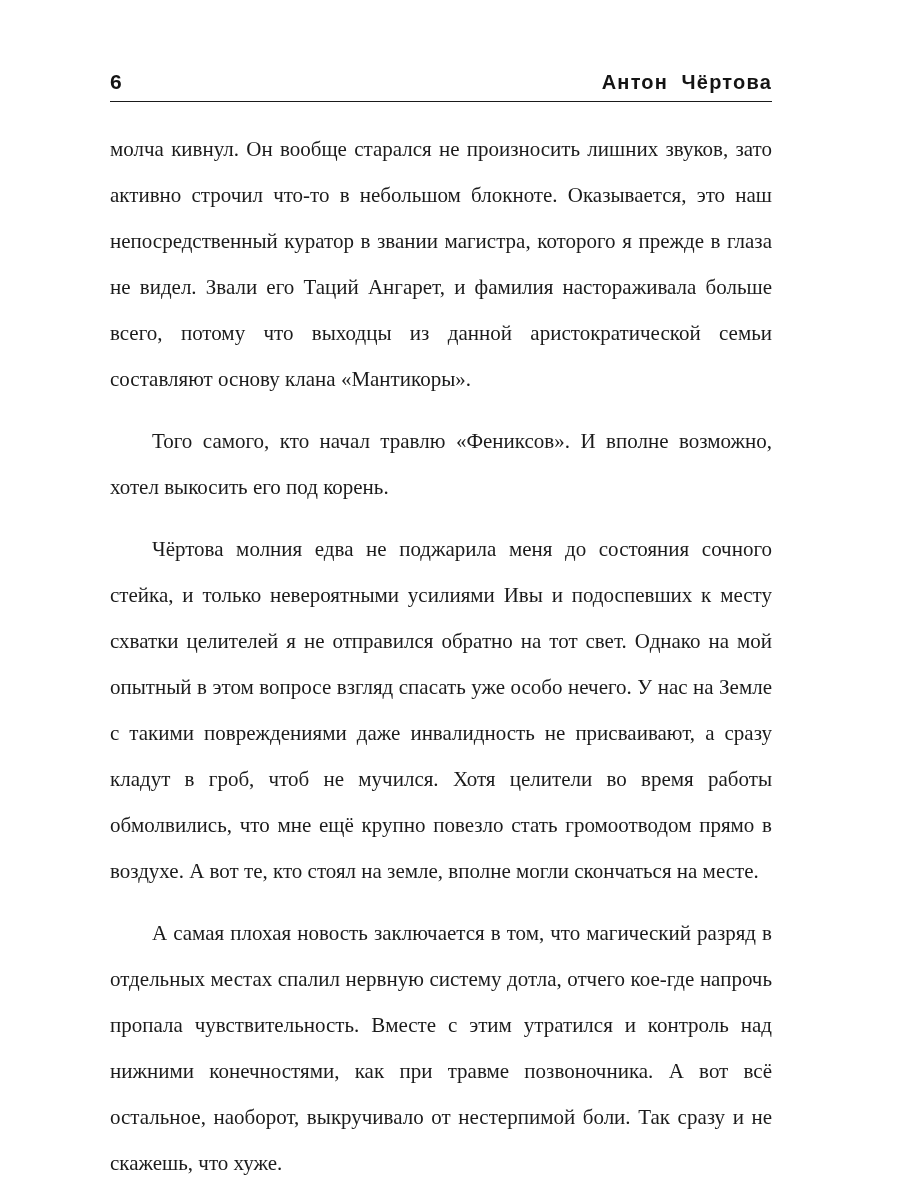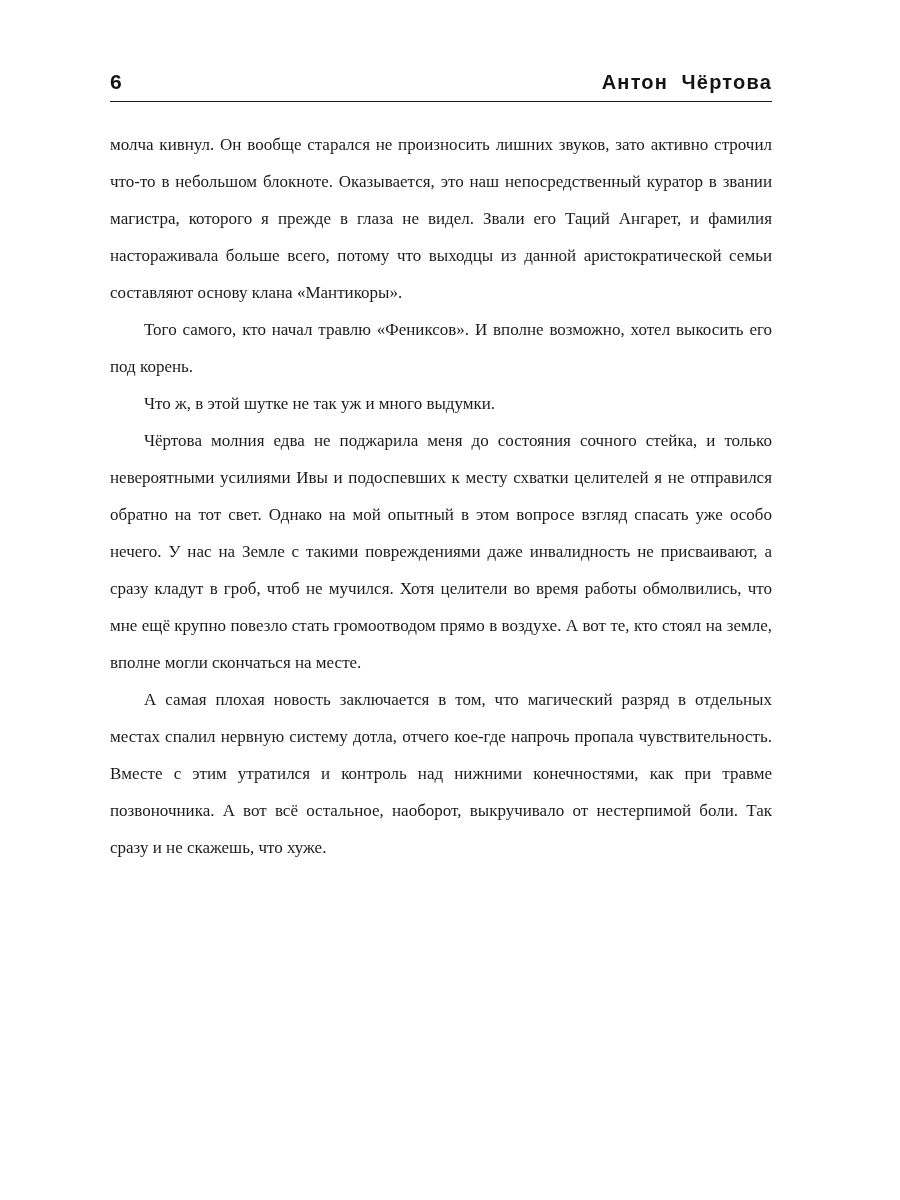--- a/index.html
+++ b/index.html
@@ -41,45 +41,45 @@
     font-size: 20px;
     letter-spacing: 1.2px;
     color: #141414;
     white-space: pre;
   }
   .body-text {
     margin-top: 24px;
   }
   .body-text p {
     margin: 0;
-    font-size: 17px;
-    line-height: 37px;
+    font-size: 21px;
+    line-height: 46px;
     text-align: justify;
     text-justify: inter-word;
     hyphens: manual;
     color: #1b1b1b;
   }
   .body-text p.indent {
     text-indent: 2.0em;
+    margin-top: 16px;
   }
   .body-text p.cont {
     text-indent: 0;
   }
 </style>
 </head>
 <body>
 
 <div class="page">
 
   <div class="header">
     <div class="folio">6</div>
     <div class="running-title">Антон  Чёртова</div>
   </div>
 
   <div class="body-text">
     <p class="cont">молча кивнул. Он вообще старался не произносить лишних звуков, зато активно строчил что-то в небольшом блокноте. Оказывается, это наш непосредственный куратор в звании магистра, которого я прежде в глаза не видел. Звали его Таций Ангарет, и фамилия настораживала больше всего, потому что выходцы из данной аристократической семьи составляют основу клана «Мантикоры».</p>
     <p class="indent">Того самого, кто начал травлю «Фениксов». И вполне возможно, хотел выкосить его под корень.</p>
-    <p class="indent">Что ж, в этой шутке не так уж и много выдумки.</p>
     <p class="indent">Чёртова молния едва не поджарила меня до состояния сочного стейка, и только невероятными усилиями Ивы и подоспевших к месту схватки целителей я не отправился обратно на тот свет. Однако на мой опытный в этом вопросе взгляд спасать уже особо нечего. У нас на Земле с такими повреждениями даже инвалидность не присваивают, а сразу кладут в гроб, чтоб не мучился. Хотя целители во время работы обмолвились, что мне ещё крупно повезло стать громоотводом прямо в воздухе. А вот те, кто стоял на земле, вполне могли скончаться на месте.</p>
     <p class="indent">А самая плохая новость заключается в том, что магический разряд в отдельных местах спалил нервную систему дотла, отчего кое-где напрочь пропала чувствительность. Вместе с этим утратился и контроль над нижними конечностями, как при травме позвоночника. А вот всё остальное, наоборот, выкручивало от нестерпимой боли. Так сразу и не скажешь, что хуже.</p>
   </div>
 
 </div>
 
 </body></html>

